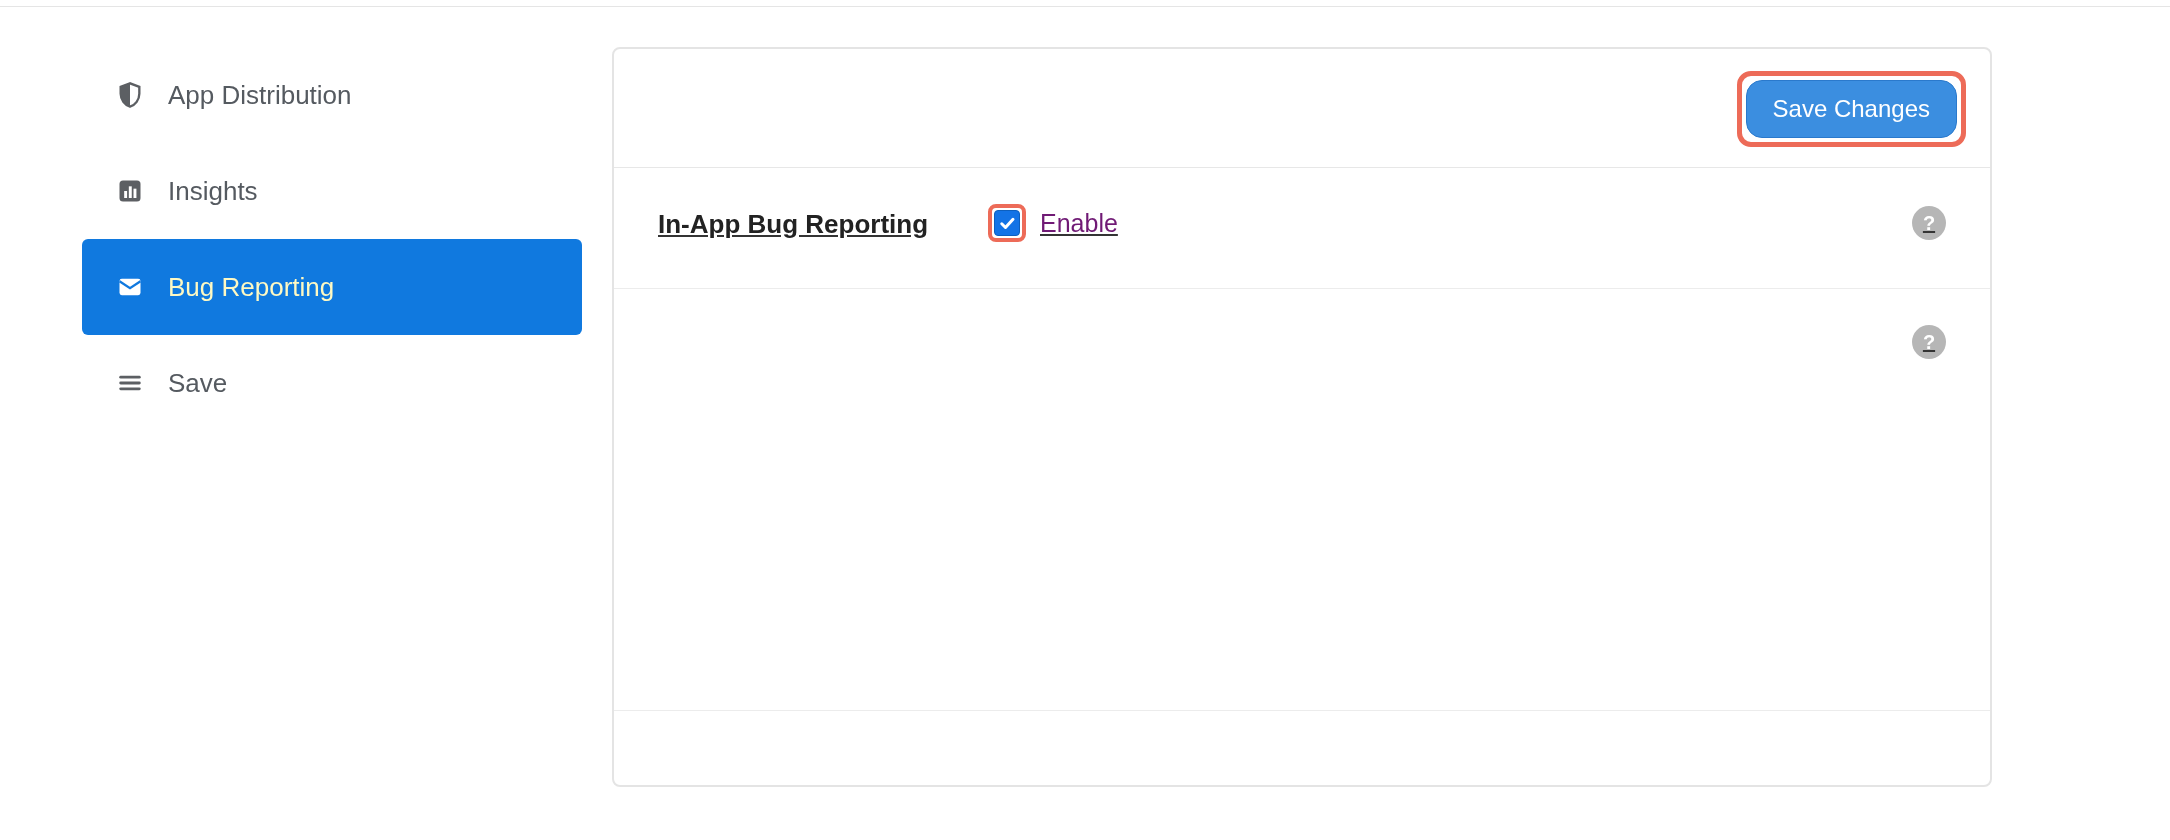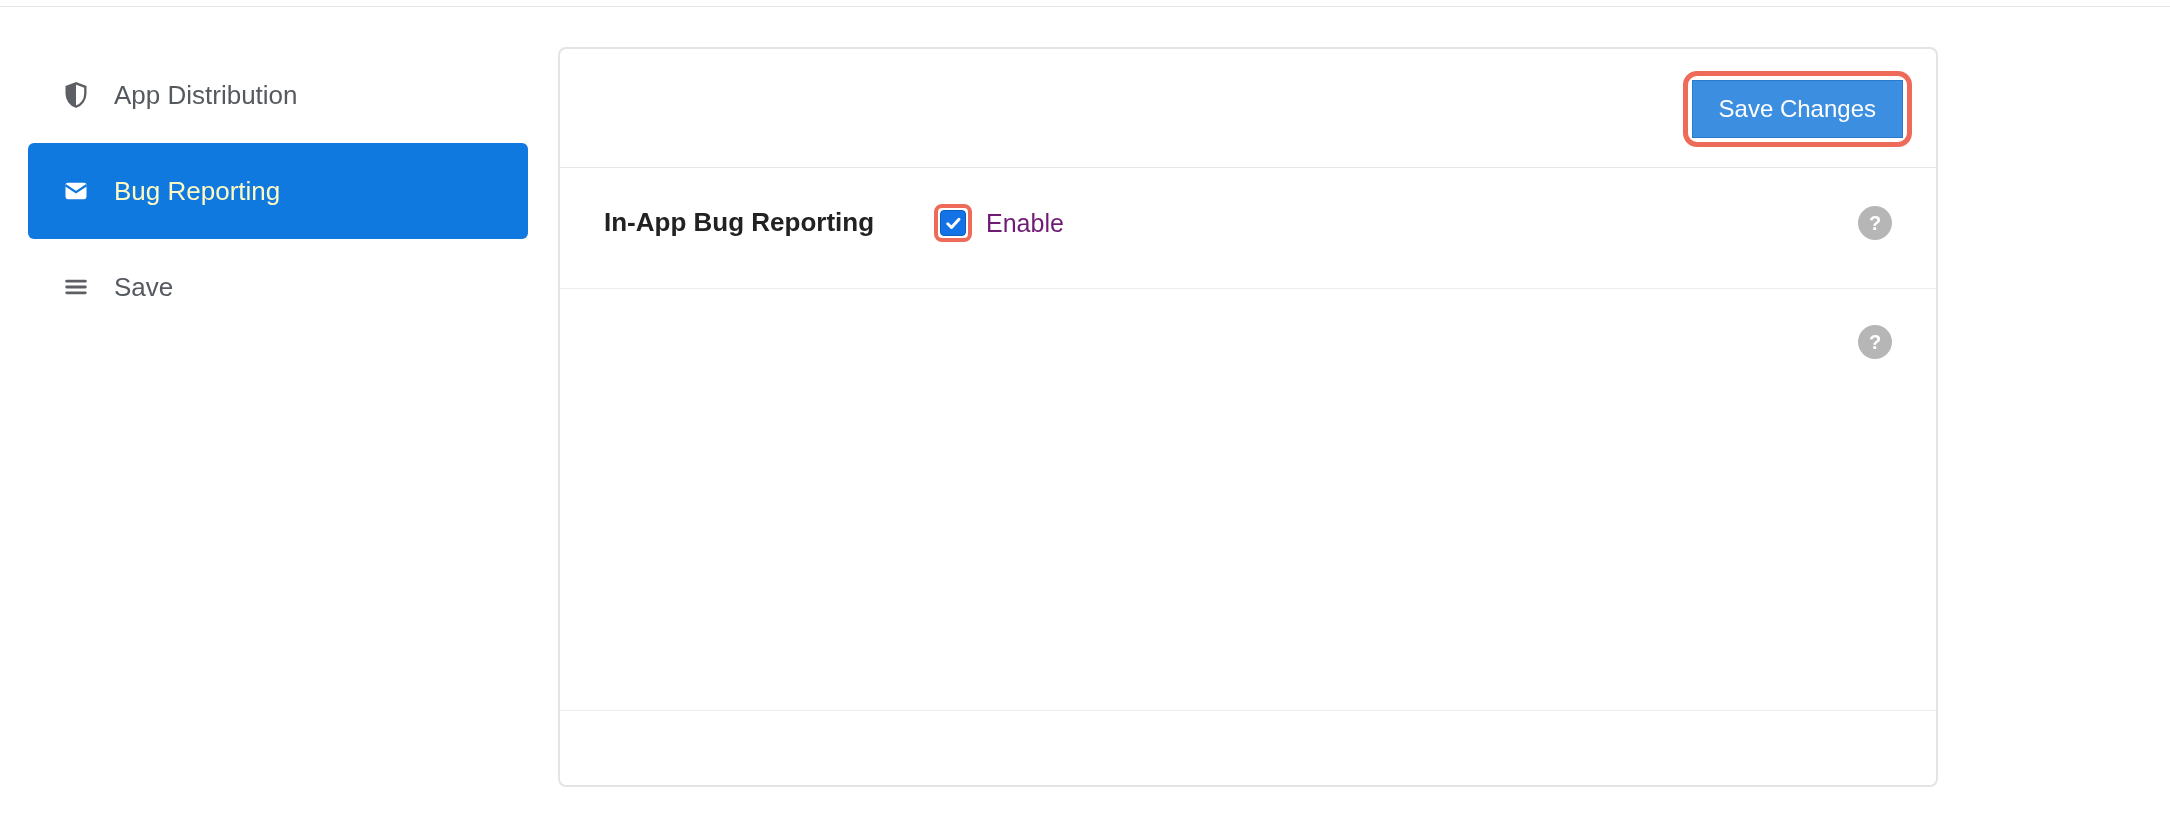--- a/index.html
+++ b/index.html
@@ -12,22 +12,23 @@
   }
   .top-hr {
     width: 100%;
     height: 1px;
     background: #e5e5e5;
     margin-top: 6px;
   }
   .layout {
     display: flex;
     align-items: flex-start;
-    padding-left: 28px;
+    padding-left: 44px;
     padding-top: 40px;
+    margin-left: 38px;
   }
   
   .sidebar {
     width: 500px;
     flex: 0 0 500px;
   }
   .side-item {
     display: flex;
     align-items: center;
     height: 96px;
@@ -71,30 +72,31 @@
   }
   .save-wrap {
     border: 5px solid #ed6b58;
     border-radius: 14px;
     padding: 4px;
   }
   .save-btn {
     background: #3b8ee0;
     color: #fff;
     border: 1px solid #2a79cc;
-    border-radius: 0;
+    border-radius: 16px;
     font-size: 24px;
     padding: 14px 26px;
     cursor: pointer;
   }
   .section {
     display: flex;
-    align-items: center;
+    align-items: flex-end;
     padding: 36px 44px 46px 44px;
     border-bottom: 1px solid #ececec;
+    text-decoration: underline;
   }
   .section-title {
     width: 280px;
     font-size: 26px;
     font-weight: 700;
     line-height: 1.35;
     color: #222;
   }
   .section-body {
     flex: 1;
@@ -164,20 +166,31 @@
       <span class="icon">
         <svg viewBox="0 0 24 24" fill="currentColor">
             <path d="M12 2L4 5v6c0 5 3.4 9.7 8 11 4.6-1.3 8-6 8-11V5l-8-3z" fill="none" stroke="currentColor" stroke-width="2"></path>
             <path d="M12 2v20" stroke="currentColor" stroke-width="0"></path>
             <path d="M12 2L4 5v6c0 5 3.4 9.7 8 11V2z" fill="currentColor"></path>
           </svg>
       </span>
       <span>App Distribution</span>
     </div>
 
+    <div class="side-item">
+      <span class="icon">
+        <svg viewBox="0 0 24 24" fill="currentColor">
+            <rect x="3" y="3" width="18" height="18" rx="3" fill="currentColor"></rect>
+            <rect x="7" y="12" width="2.5" height="6" fill="#fff"></rect>
+            <rect x="11" y="8" width="2.5" height="10" fill="#fff"></rect>
+            <rect x="15" y="10" width="2.5" height="8" fill="#fff"></rect>
+          </svg>
+      </span>
+      <span>Insights</span>
+    </div>
 
     <div class="side-item active">
       <span class="icon">
         <svg viewBox="0 0 24 24" fill="currentColor">
             <rect x="3" y="5" width="18" height="14" rx="2" fill="currentColor"></rect>
             <path d="M3 7l9 6 9-6" stroke="#1079df" stroke-width="2" fill="none"></path>
           </svg>
       </span>
       <span>Bug Reporting</span>
     </div>

